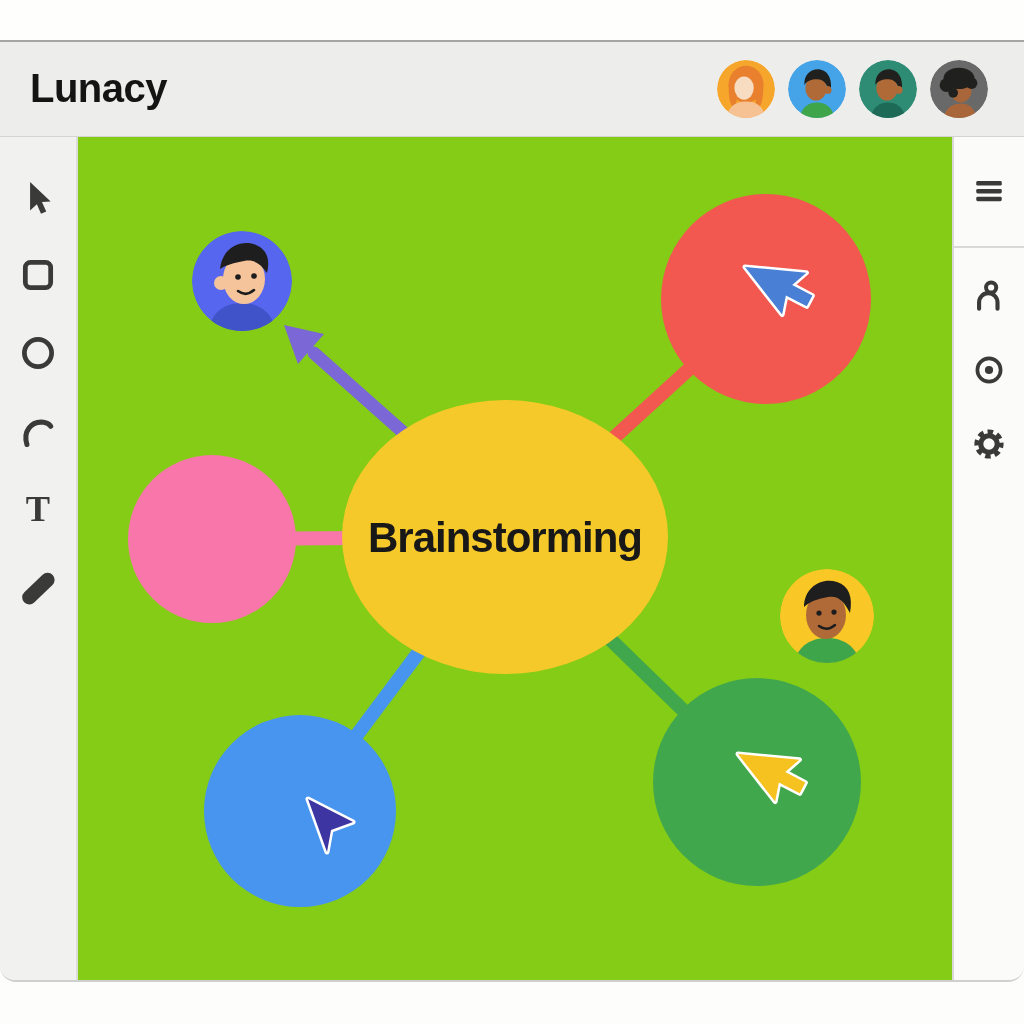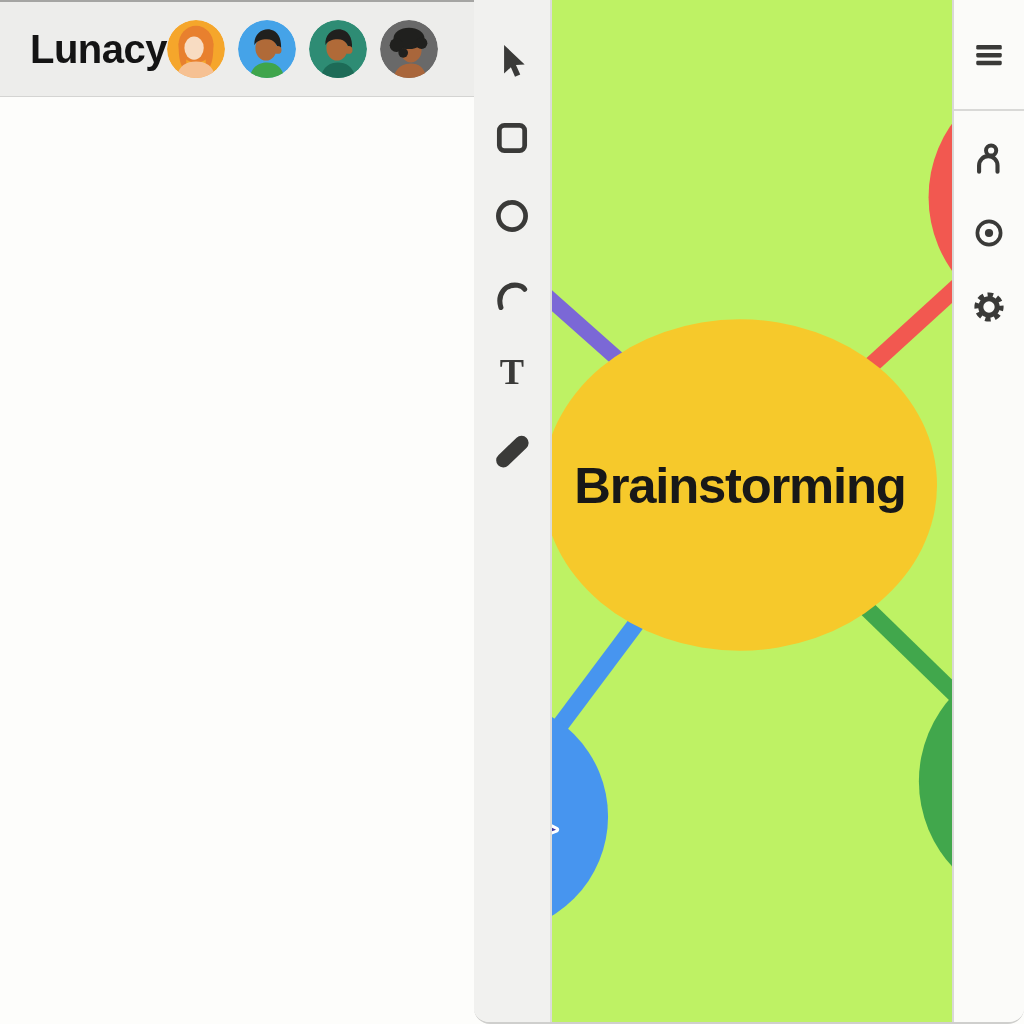--- a/index.html
+++ b/index.html
@@ -1,38 +1,38 @@
 <!DOCTYPE html>
 <html><head>
 <meta charset="utf-8">
 <style>
   * { margin:0; padding:0; box-sizing:border-box; }
   html,body { width:1024px; height:1024px; background:#FDFDFB; font-family:"Liberation Sans", sans-serif; overflow:hidden; }
-  .window { width:1024px; height:1024px; display:flex; flex-direction:row; }
+  .window { width:1024px; height:1024px; display:flex; flex-direction:column; }
   .top-strip { height:40px; background:#FEFEFC; }
   .topbar {
     height:97px; background:#EDEDEB;
     border-top:2px solid #A5A5A3; border-bottom:1.5px solid #D4D4D2;
     display:flex; align-items:center; justify-content:space-between;
     padding:0 36px 0 30px; flex:0 0 auto;
   }
   .app-title { font-size:40px; font-weight:700; color:#141414; letter-spacing:-0.5px; }
   .avatar-group { display:flex; gap:13px; align-items:center; }
   .avatar { width:58px; height:58px; display:block; }
   .main {
     flex:1 1 auto; display:flex; min-height:0;
     border-bottom:2px solid #CFCFCD; border-radius:0 0 16px 16px; overflow:hidden;
   }
   .toolbar {
     width:78px; background:#F1F1EF; border-right:2px solid #DCDCDA;
     display:flex; flex-direction:column; align-items:center; padding-top:40px; gap:38px; flex:0 0 auto;
   }
   .tool-btn { width:40px; height:40px; display:flex; align-items:center; justify-content:center; cursor:pointer; background:none; border:none; }
   .tool-btn svg { width:38px; height:38px; }
-  .canvas-wrap { flex:1 1 auto; background:#bef264; position:relative; }
+  .canvas-wrap { flex:1 1 auto; background:#84cc16; position:relative; }
   .canvas-wrap svg { display:block; width:100%; height:100%; }
   .sidebar { width:72px; background:#FBFBF9; border-left:2px solid #D9D9D7; display:flex; flex-direction:column; flex:0 0 auto; }
   .sidebar-top { height:111px; border-bottom:2px solid #D9D9D7; display:flex; align-items:center; justify-content:center; }
   .sidebar-rest { display:flex; flex-direction:column; align-items:center; padding-top:28px; gap:34px; }
   .side-btn { width:40px; height:40px; display:flex; align-items:center; justify-content:center; cursor:pointer; background:none; border:none; }
   .side-btn svg { width:34px; height:34px; }
   .footer-strip { height:42px; background:#FDFDFB; flex:0 0 auto; }
   .ink { stroke:#3A3A38; }
   .inkf { fill:#3A3A38; }
   text.node-label { font-family:"Liberation Sans", sans-serif; font-weight:700; letter-spacing:-1px; }

